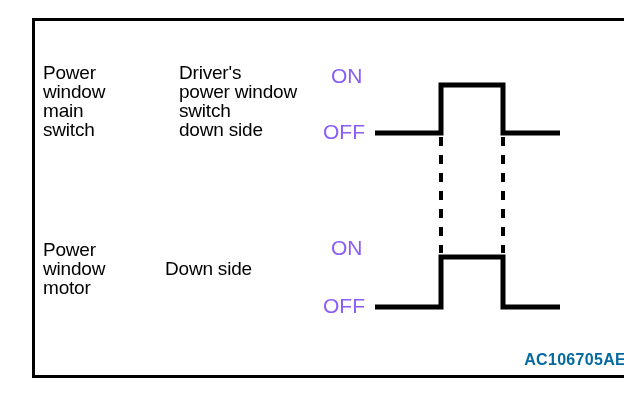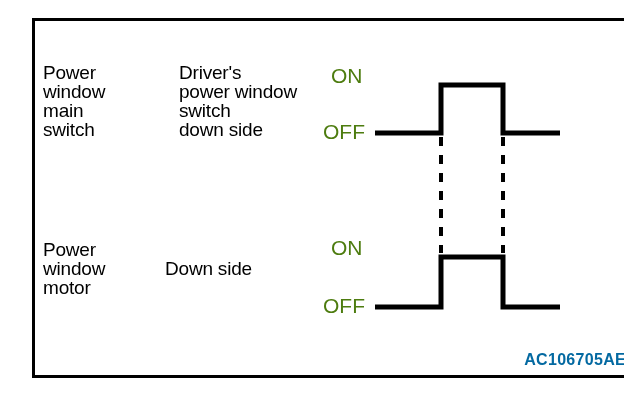--- a/index.html
+++ b/index.html
@@ -42,21 +42,21 @@
   #label-main-switch   { left: 8px;   top: 42px; }
   #label-driver-switch { left: 120px; top: 42px; margin-left: 24px; }
   #label-motor         { left: 8px;   top: 219px; }
   #label-down-side     { left: 130px; top: 238px; }
 
   
   .state-label {
     position: absolute;
     font-size: 21px;
     line-height: 21px;
-    color: #4d7c0f;
+    color: #8b5cf6;
   }
   #wave1-on-label  { left: 296px; top: 44px; }
   #wave1-off-label { left: 288px; top: 100px; }
   #wave2-on-label  { left: 296px; top: 216px; }
   #wave2-off-label { left: 288px; top: 274px; }
 
   
   #waveform-canvas {
     position: absolute;
     left: 0;

